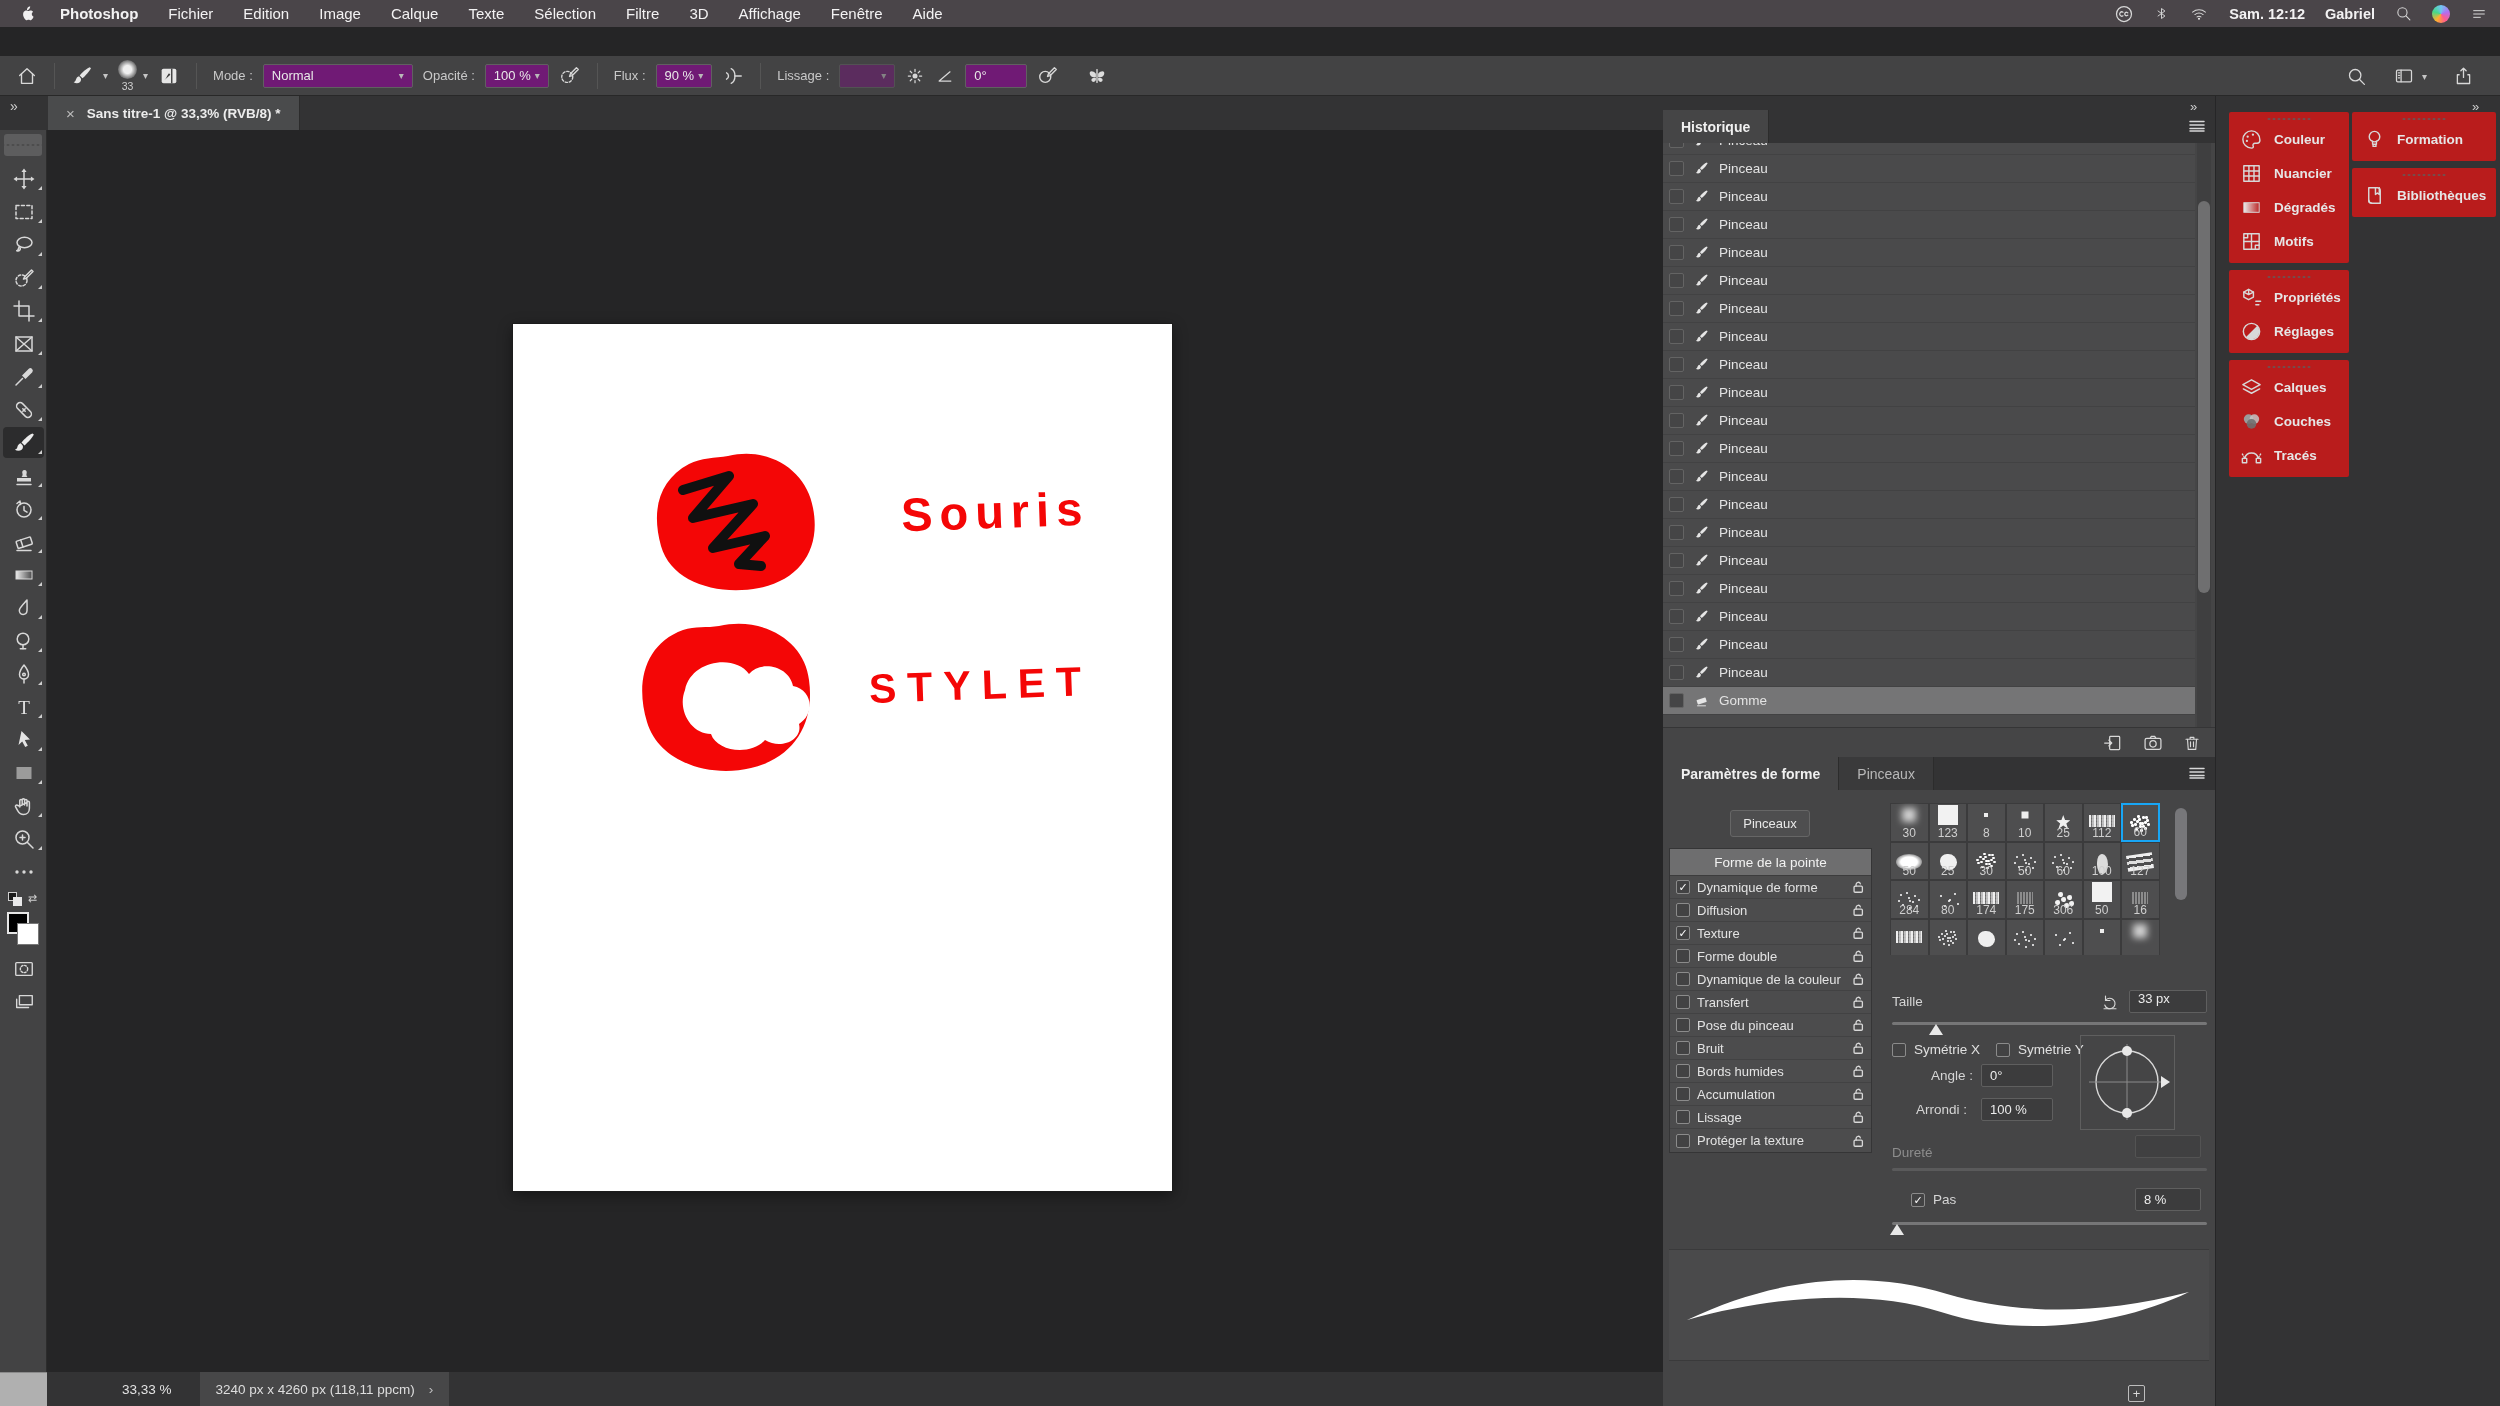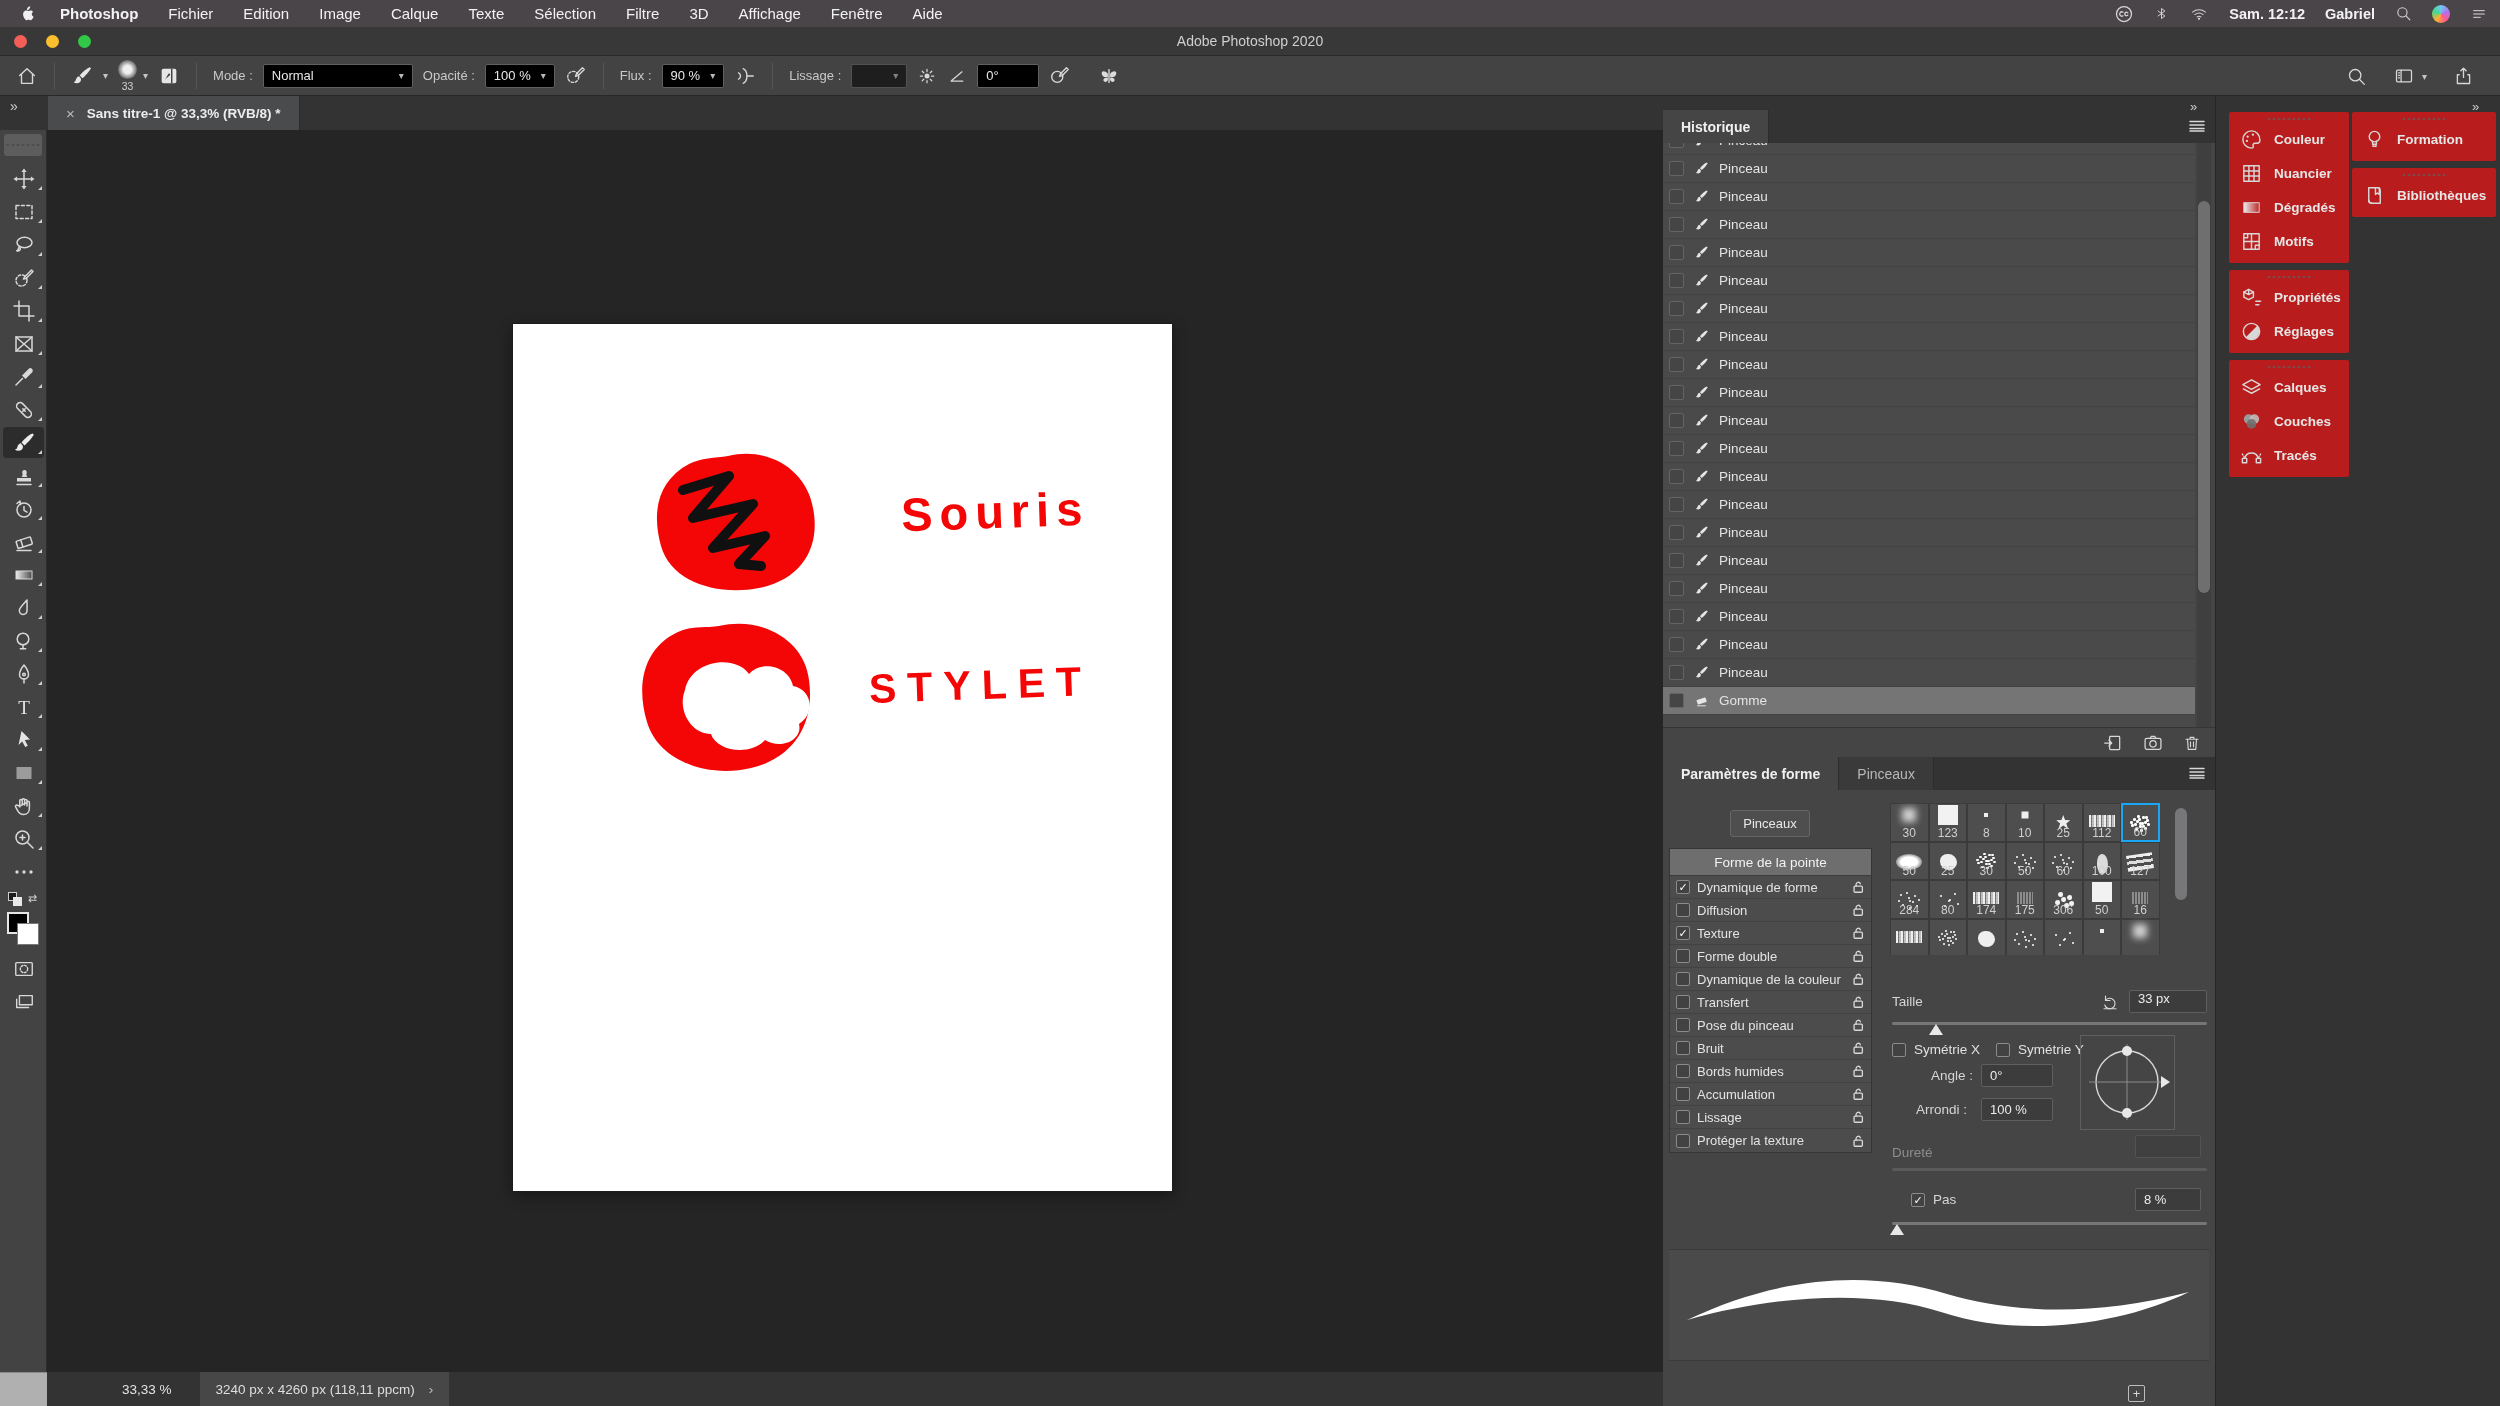--- a/index.html
+++ b/index.html
@@ -20,21 +20,21 @@
 
   
   .titlebar { position:absolute; left:0; top:27px; width:2500px; height:29px; background:#383838; border-bottom:1px solid #2a2a2a; }
   .tl { position:absolute; top:8px; width:13px; height:13px; border-radius:50%; }
   .win-title { position:absolute; left:0; right:0; top:0; text-align:center; line-height:29px; color:#cfcfcf; font-size:14px; }
 
   
   .optionsbar { position:absolute; left:0; top:56px; width:2500px; height:40px; background:#434344; border-bottom:1px solid #282828; display:flex; align-items:center; gap:10px; padding-left:16px; }
   .ob-sep { width:1px; height:26px; background:#555; margin:0 6px; }
   .ob-label { color:#c9c9c9; font-size:13px; white-space:nowrap; }
-  .ob-field { height:24px; background:#000000; border:1px solid #606060; border-radius:2px; color:#e8e8e8; font-size:13px; display:flex; align-items:center; padding:0 8px; gap:10px; }
+  .ob-field { height:24px; background:#701a75; border:1px solid #606060; border-radius:2px; color:#e8e8e8; font-size:13px; display:flex; align-items:center; padding:0 8px; gap:4px; }
   .ob-field .chev { color:#b9b9b9; font-size:10px; }
   .ob-chip { display:flex; flex-direction:column; align-items:center; line-height:1; margin-right:-4px; }
   .ob-chip .dotball { width:19px; height:19px; border-radius:50%; background:radial-gradient(circle,#efefef 0 30%,rgba(230,230,230,.55) 55%, rgba(200,200,200,.18) 75%, transparent 80%); }
   .ob-chip .num { font-size:10.5px; color:#cfcfcf; margin-top:2px; }
   .chev-s { color:#c5c5c5; font-size:10px; }
   .ob-right { position:absolute; right:26px; top:0; height:40px; display:flex; align-items:center; gap:26px; }
   .disabledfield { opacity:.55; }
 
   
   .tabbar { position:absolute; left:0; top:96px; width:2500px; height:34px; background:#333334; }
@@ -209,26 +209,20 @@
         </span>
       <span class="siri"></span>
       <span>
           <svg width="18" height="16" viewBox="0 0 24 24">
             <path class="ic" d="M4 7h16M4 12h16M4 17h10"></path>
           </svg>
         </span>
     </div>
   </div>
 
-  <div class="titlebar">
-    <span class="tl" style="left:14px; background:#f35f58;"></span>
-    <span class="tl" style="left:46px; background:#fbbe2e;"></span>
-    <span class="tl" style="left:78px; background:#33c748;"></span>
-    <span class="win-title">Adobe Photoshop 2020</span>
-  </div>
 
   <div class="optionsbar">
     <span>
         <svg width="22" height="22" viewBox="0 0 24 24">
           <path class="ic" d="M4 11.5L12 4l8 7.5"></path>
           <path class="ic" d="M6 9.7V20h12V9.7"></path>
         </svg>
       </span>
     <span class="ob-sep"></span>
     <span>

